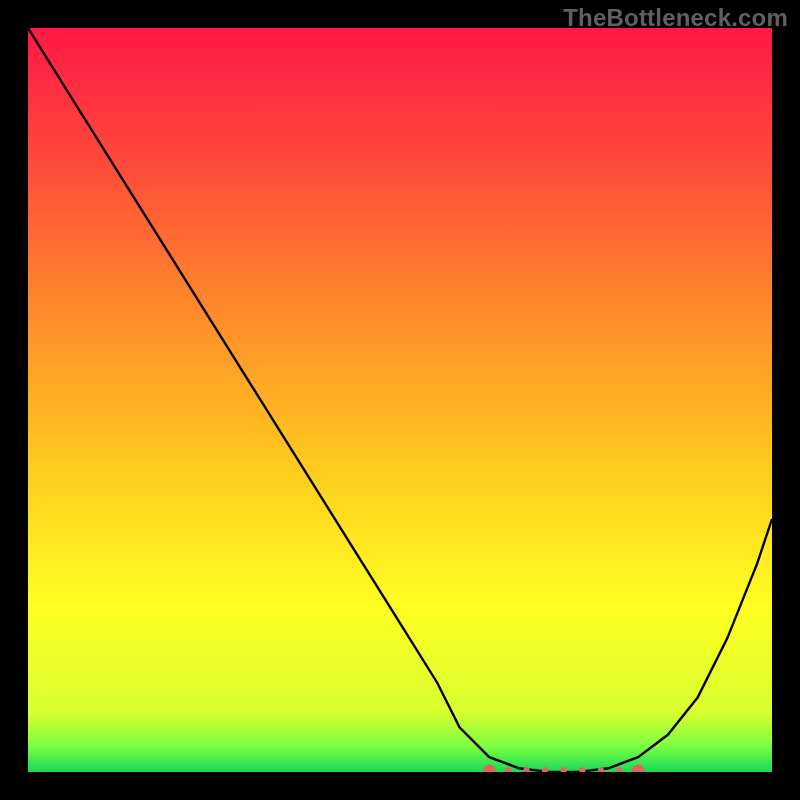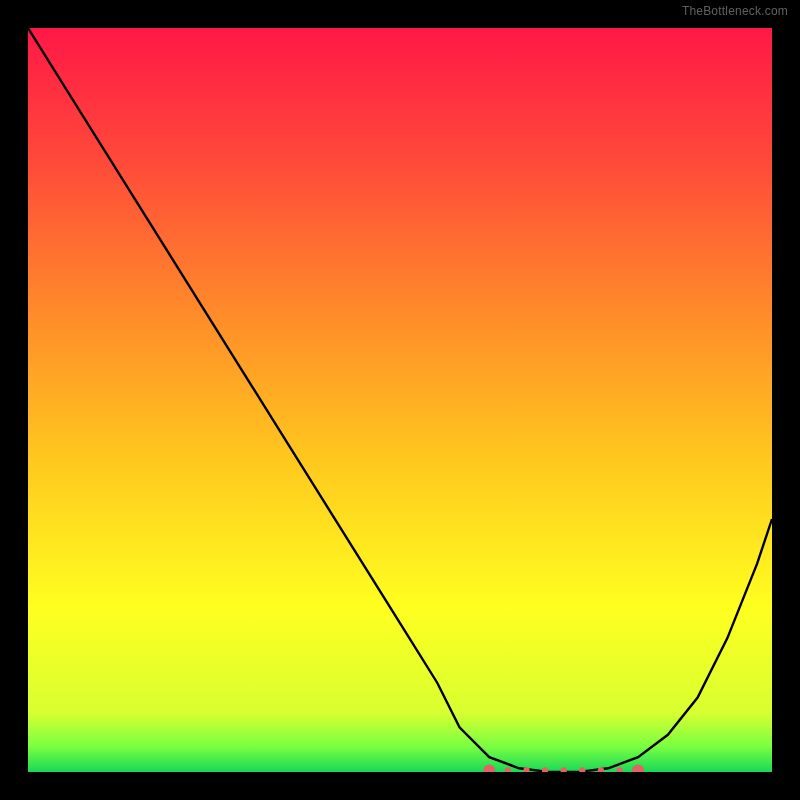--- a/index.html
+++ b/index.html
@@ -15,22 +15,22 @@
     position: relative;
     width: 800px;
     height: 800px;
     background: #000;
   }
   .watermark {
     position: absolute;
     top: 4px;
     right: 12px;
     color: #606060;
-    font-size: 12px;
-    font-weight: 400;
+    font-size: 24px;
+    font-weight: 700;
     z-index: 10;
     letter-spacing: 0.2px;
   }
   .plot-area {
     position: absolute;
     left: 28px;
     top: 28px;
     width: 744px;
     height: 744px;
   }

